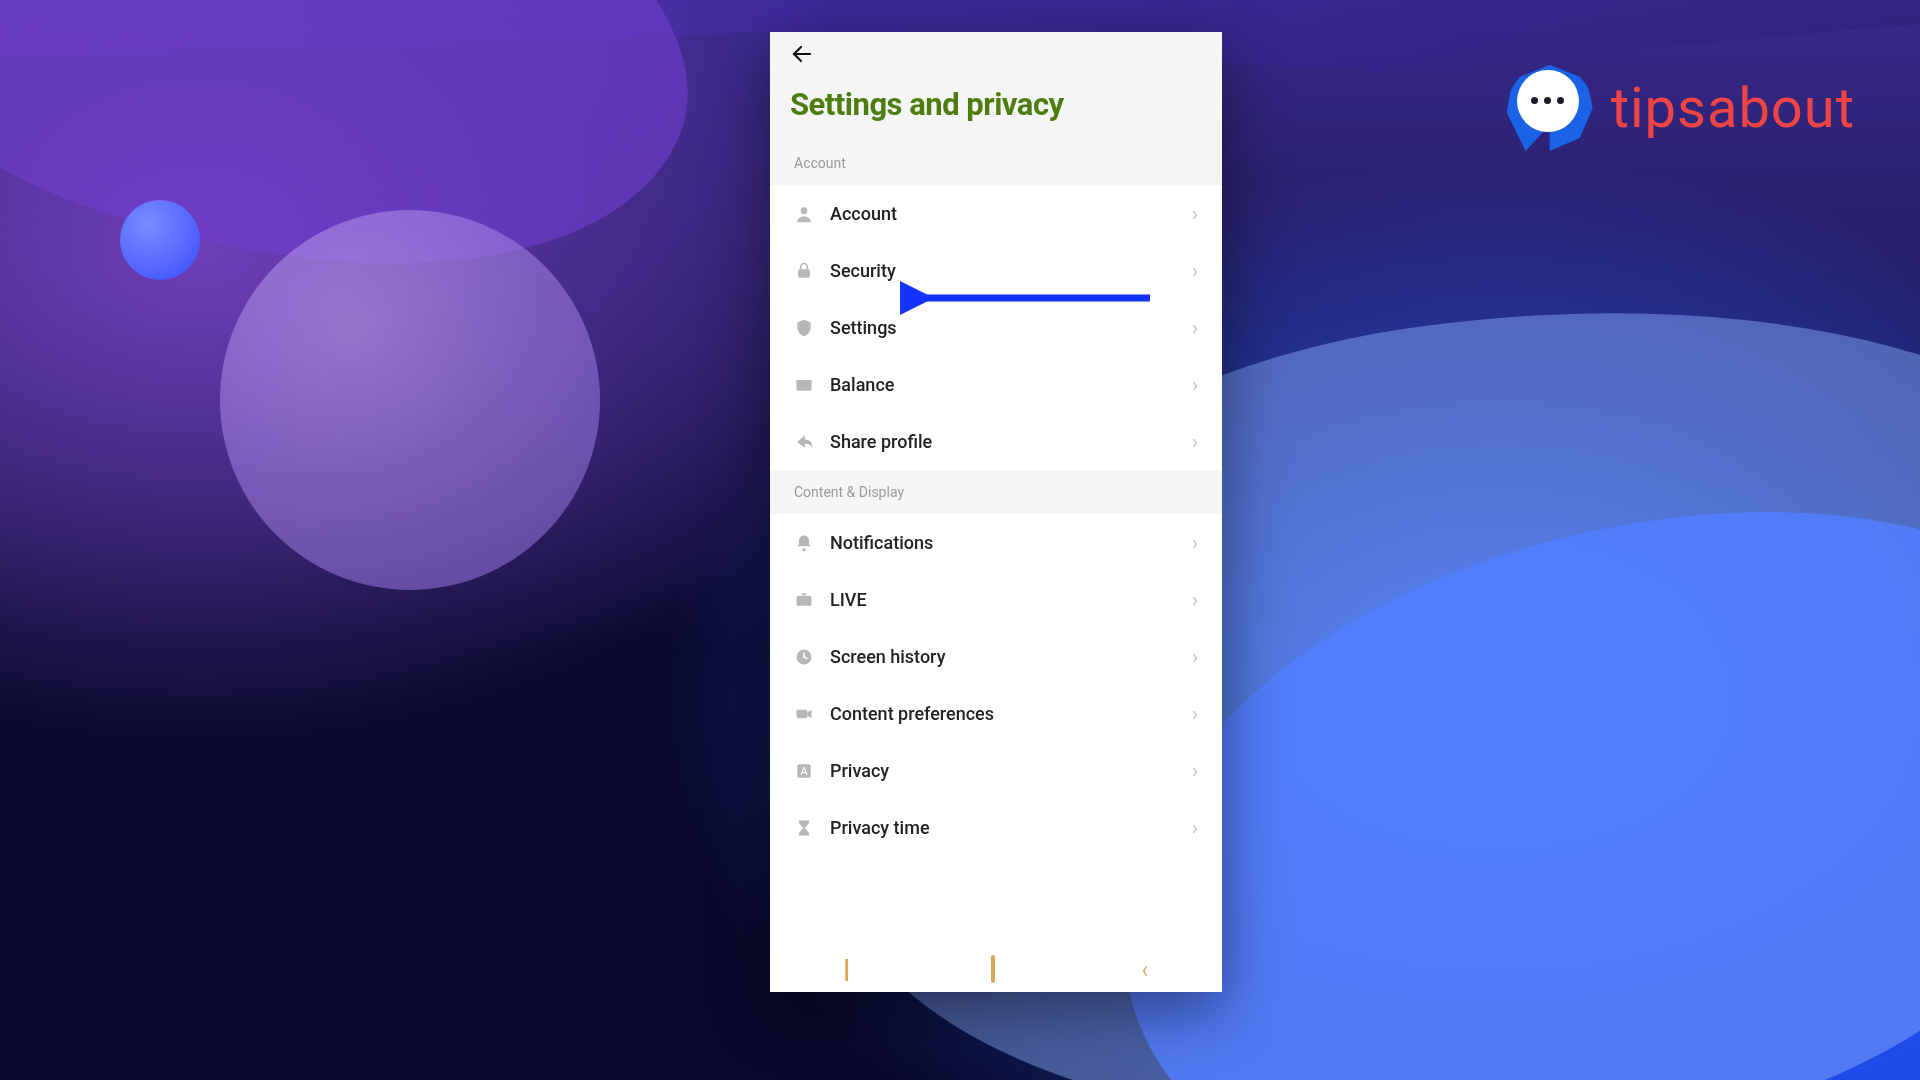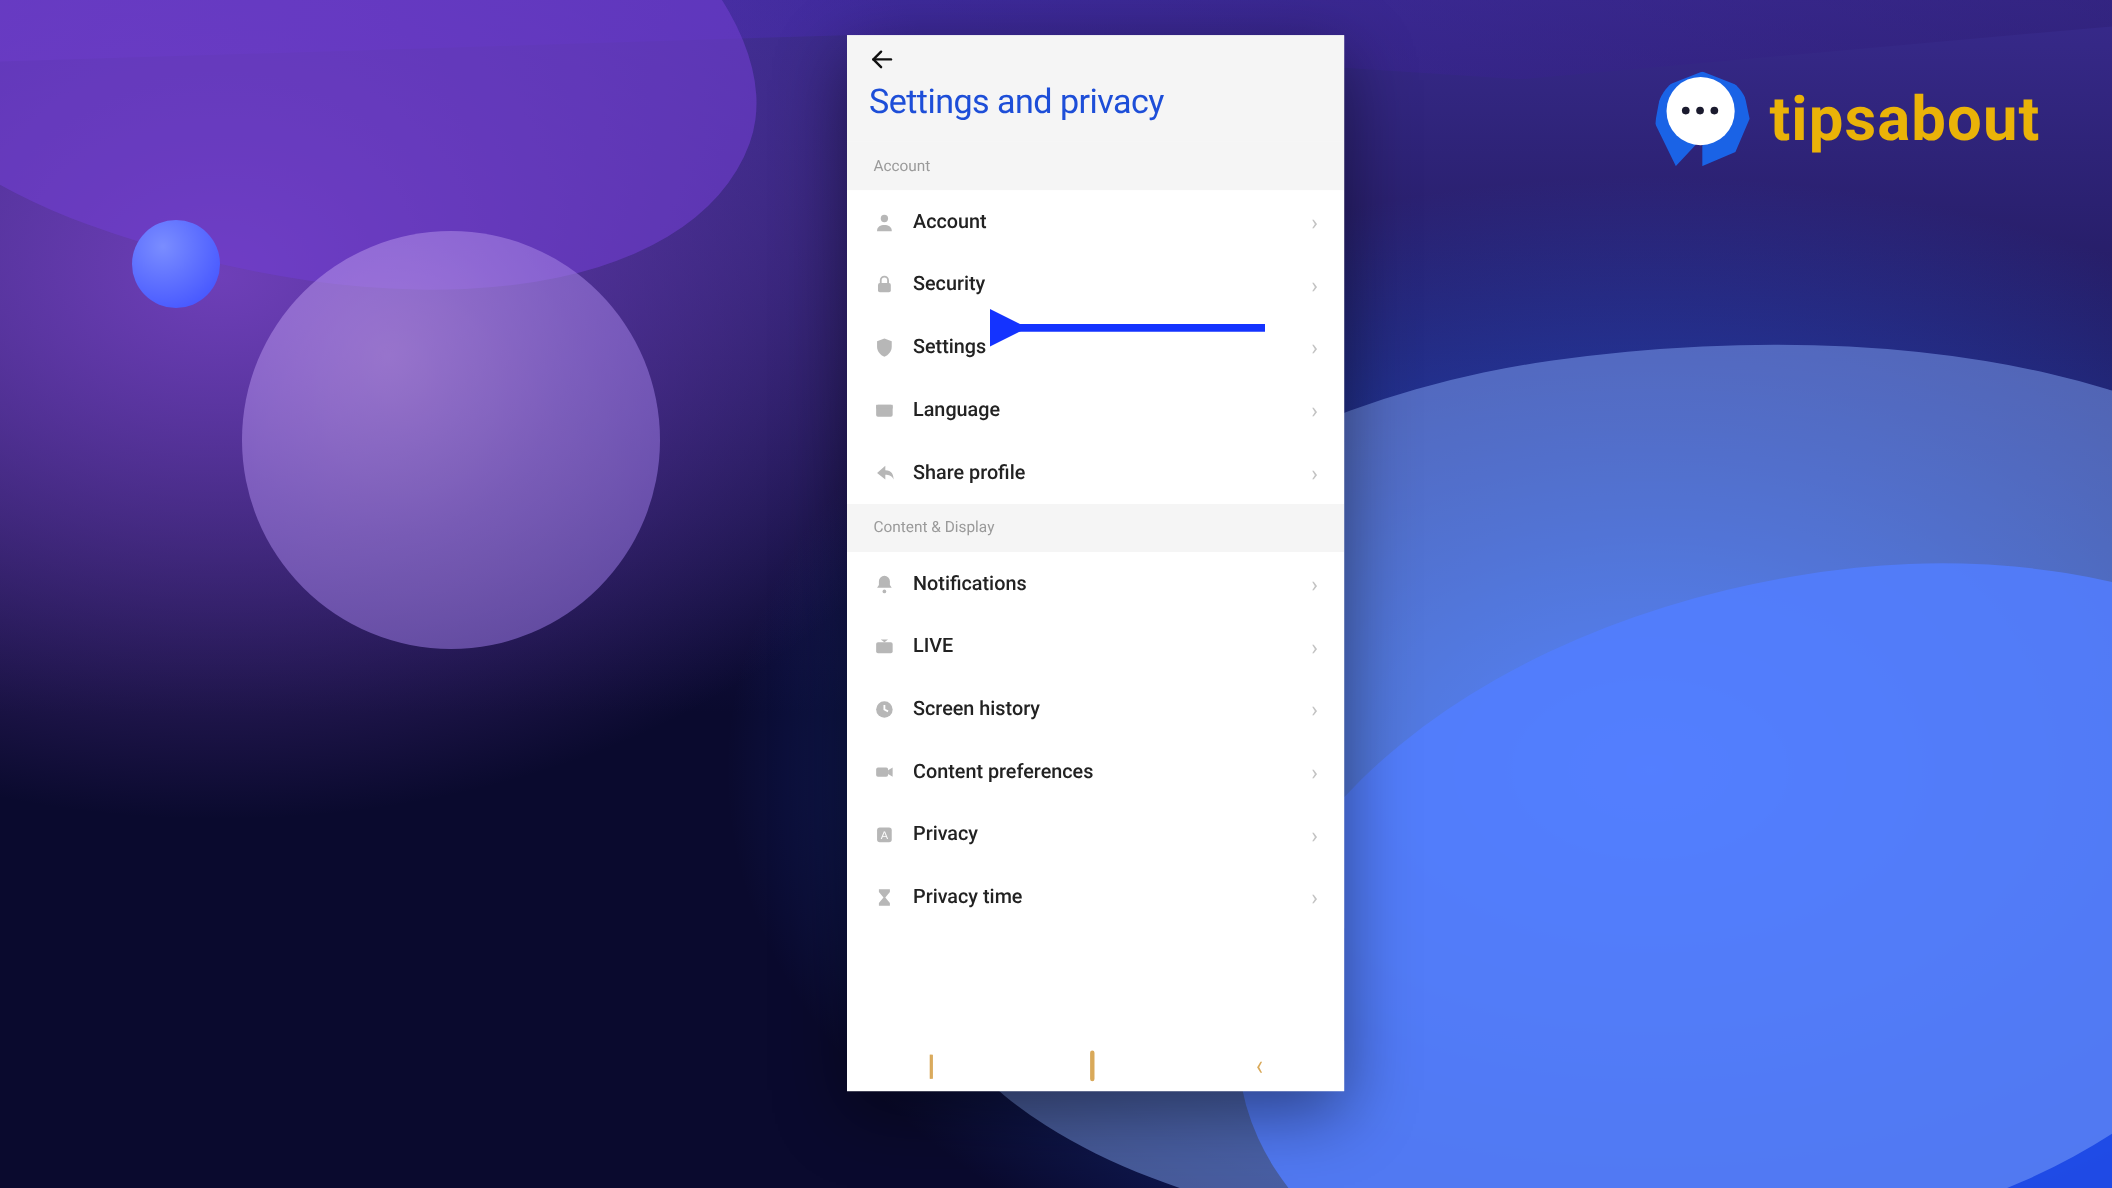--- a/index.html
+++ b/index.html
@@ -109,23 +109,23 @@
     position: absolute;
     left: 24px; top: 32px;
     display: flex; gap: 6px;
   }
   .brand-icon .dots span {
     width: 7px; height: 7px; border-radius: 50%;
     background: #1a1a2e;
   }
   .brand-text {
     font-size: 56px;
-    font-weight: 700;
+    font-weight: 400;
     letter-spacing: 1px;
-    color: #eab308;
+    color: #ef4444;
   }
 
   
   .phone {
     position: absolute;
     left: 770px;  
     top: 32px;
     width: 452px;
     height: 960px;
     background: #fff;
@@ -140,23 +140,23 @@
   }
   .back-row { height: 28px; display:flex; align-items:center; }
   .back-arrow {
     font-size: 26px;
     color: #111;
     cursor: pointer;
     line-height: 1;
   }
   .page-title {
     font-size: 31px;
-    font-weight: 400;
-    color: #1d4ed8;
-    margin-top: 4px;
+    font-weight: 700;
+    color: #4d7c0f;
+    margin-top: 16px;
     letter-spacing: -0.5px;
   }
 
   .section-header {
     background: #f5f5f5;
     color: #9a9a9a;
     font-size: 14px;
     padding: 14px 24px;
   }
 
@@ -288,21 +288,21 @@
     <span class="chev">›</span>
   </div>
 
   <div class="item">
     <span class="icon">
       <svg viewBox="0 0 24 24">
           <rect x="3" y="6" width="18" height="13" rx="2"></rect>
           <rect x="3" y="6" width="18" height="4"></rect>
         </svg>
     </span>
-    <span class="label">Language</span>
+    <span class="label">Balance</span>
     <span class="chev">›</span>
   </div>
 
   <div class="item">
     <span class="icon">
       <svg viewBox="0 0 24 24">
           <path d="M4 12l9-8v5c7 0 9 5 9 10-2-4-5-5-9-5v5z"></path>
         </svg>
     </span>
     <span class="label">Share profile</span>

